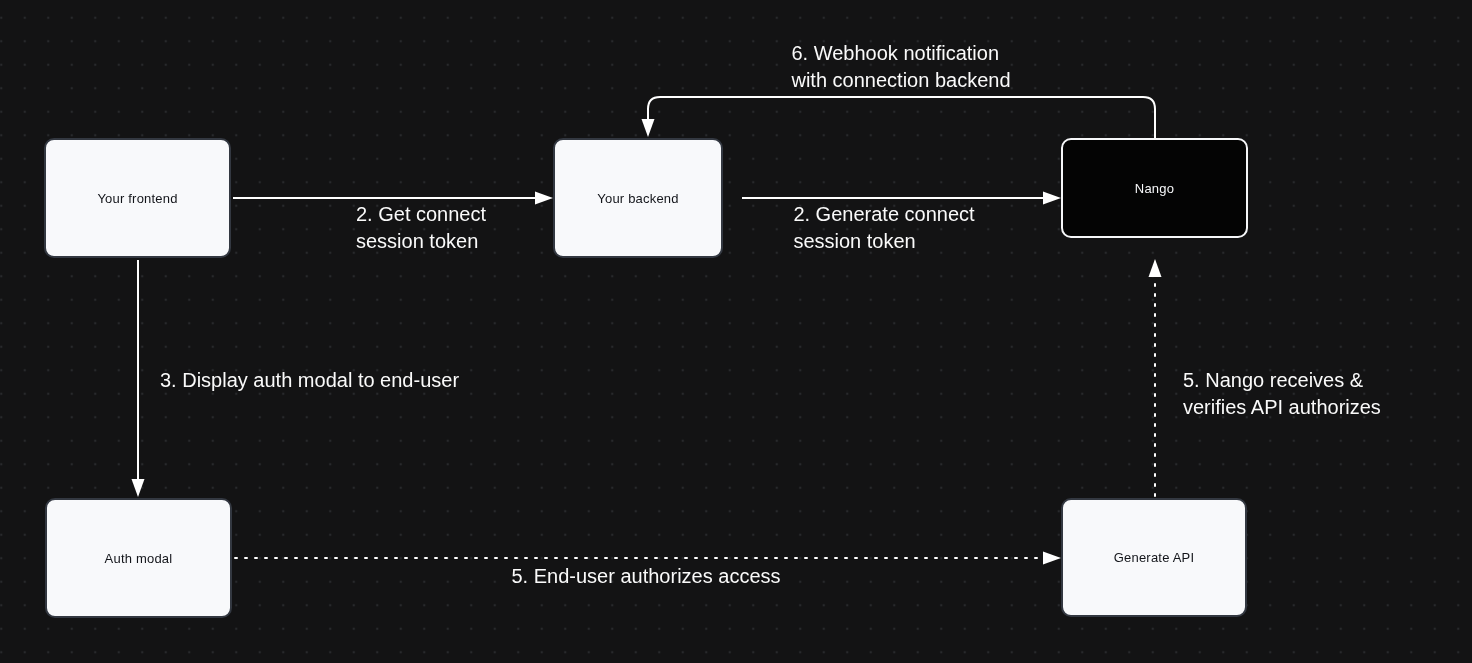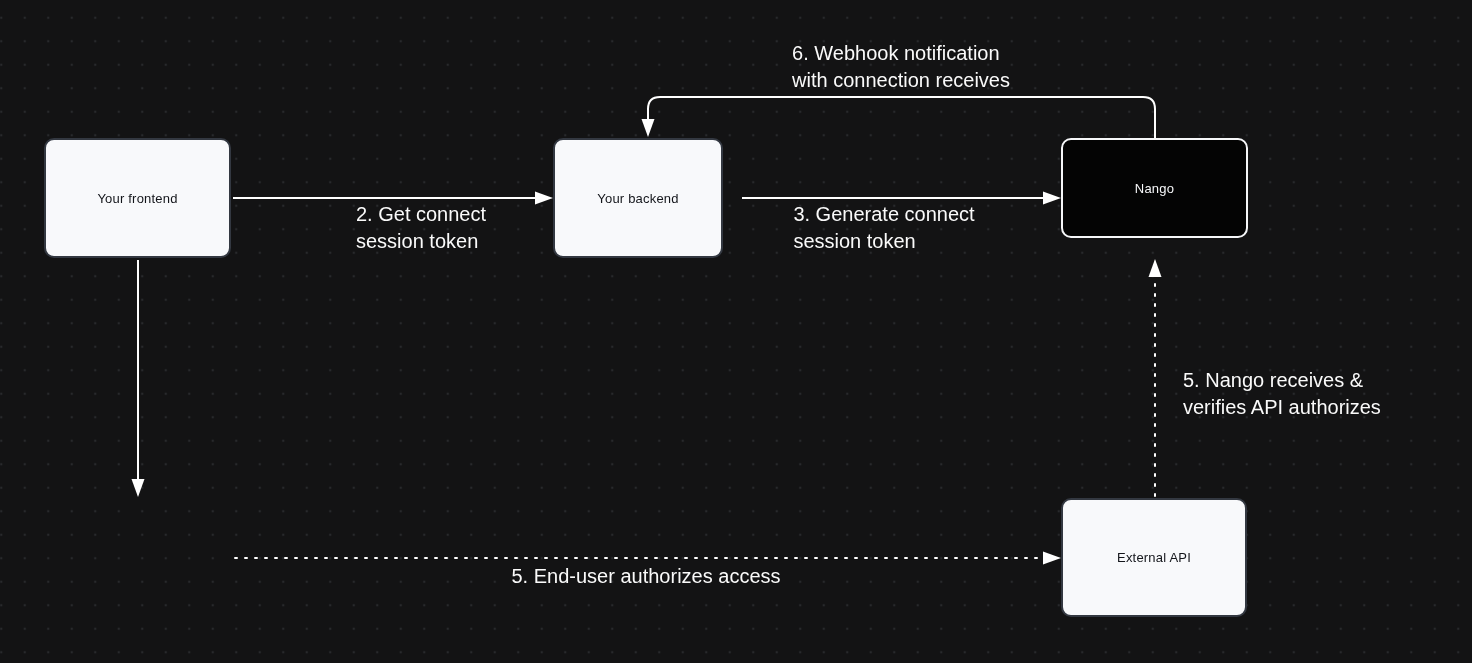--- a/index.html
+++ b/index.html
@@ -111,43 +111,49 @@
   </div>
 
   <div class="node light" style="left:553px; top:138px; width:170px; height:120px;">
     <span>Your backend</span>
   </div>
 
   <div class="node dark" style="left:1061px; top:138px; width:187px; height:100px;">
     <span>Nango</span>
   </div>
 
+  <div class="node light" style="left:45px; top:498px; width:187px; height:120px;">
+    <span>Auth modal</span>
+  </div>
 
   <div class="node light" style="left:1061px; top:498px; width:186px; height:119px;">
-    <span>External API</span>
+    <span>Generate API</span>
   </div>
 
   <div class="edge-label centered" style="left:421px; top:201px;">
     <div>2. Get connect</div>
     <div>session token</div>
   </div>
 
   <div class="edge-label centered" style="left:884px; top:201px;">
-    <div>3. Generate connect</div>
+    <div>2. Generate connect</div>
     <div>session token</div>
   </div>
 
+  <div class="edge-label" style="left:160px; top:367px;">
+    <div>3. Display auth modal to end-user</div>
+  </div>
 
   <div class="edge-label centered" style="left:646px; top:563px;">
     <div>5. End-user authorizes access</div>
   </div>
 
   <div class="edge-label" style="left:1183px; top:367px;">
     <div>5. Nango receives &amp;</div>
     <div>verifies API authorizes</div>
   </div>
 
   <div class="edge-label centered" style="left:901px; top:40px;">
     <div>6. Webhook notification</div>
-    <div>with connection receives</div>
+    <div>with connection backend</div>
   </div>
 
 </div>
 
 </body></html>

